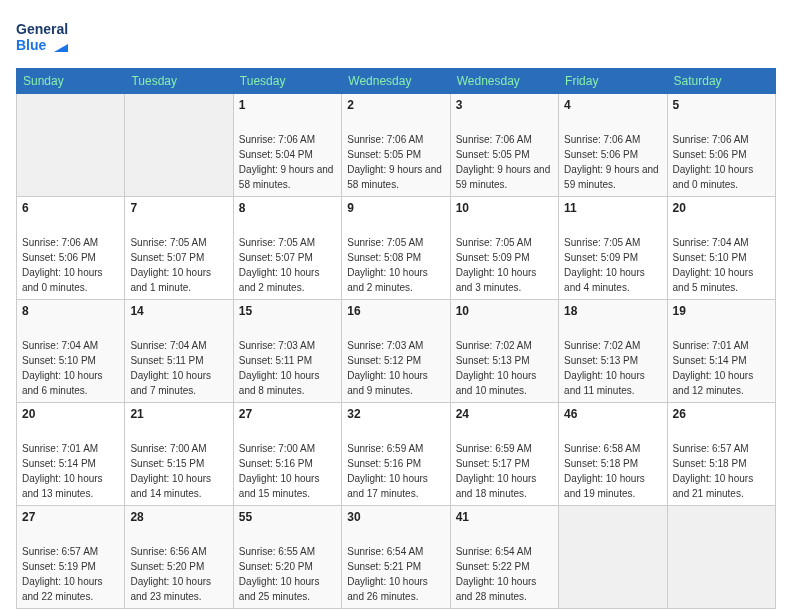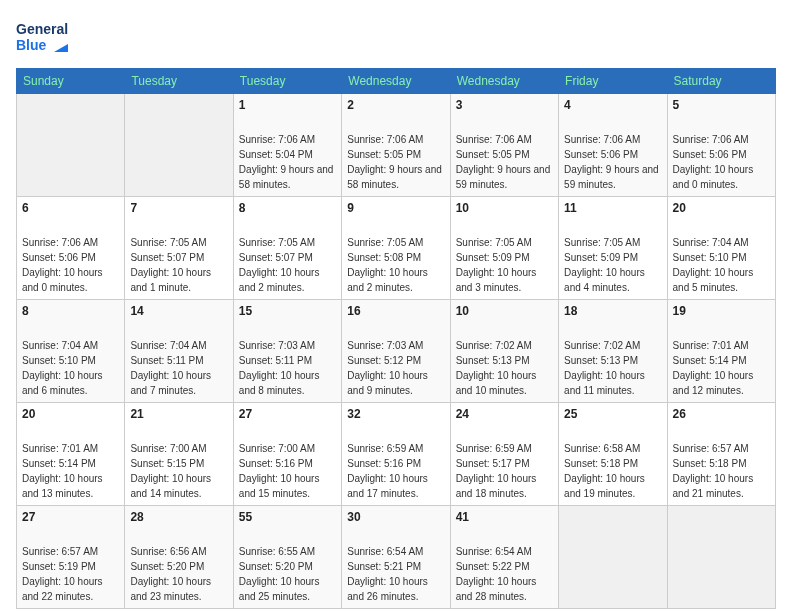--- a/index.html
+++ b/index.html
@@ -212,21 +212,21 @@
         </td>
         <td>
           <span class="day-num">32</span>
           <div class="day-info">Sunrise: 6:59 AM<br>Sunset: 5:16 PM<br>Daylight: 10 hours and 17 minutes.</div>
         </td>
         <td>
           <span class="day-num">24</span>
           <div class="day-info">Sunrise: 6:59 AM<br>Sunset: 5:17 PM<br>Daylight: 10 hours and 18 minutes.</div>
         </td>
         <td>
-          <span class="day-num">25</span>
+          <span class="day-num">46</span>
           <div class="day-info">Sunrise: 6:58 AM<br>Sunset: 5:18 PM<br>Daylight: 10 hours and 19 minutes.</div>
         </td>
         <td>
           <span class="day-num">26</span>
           <div class="day-info">Sunrise: 6:57 AM<br>Sunset: 5:18 PM<br>Daylight: 10 hours and 21 minutes.</div>
         </td>
       </tr>
       <tr>
         <td>
           <span class="day-num">27</span>

